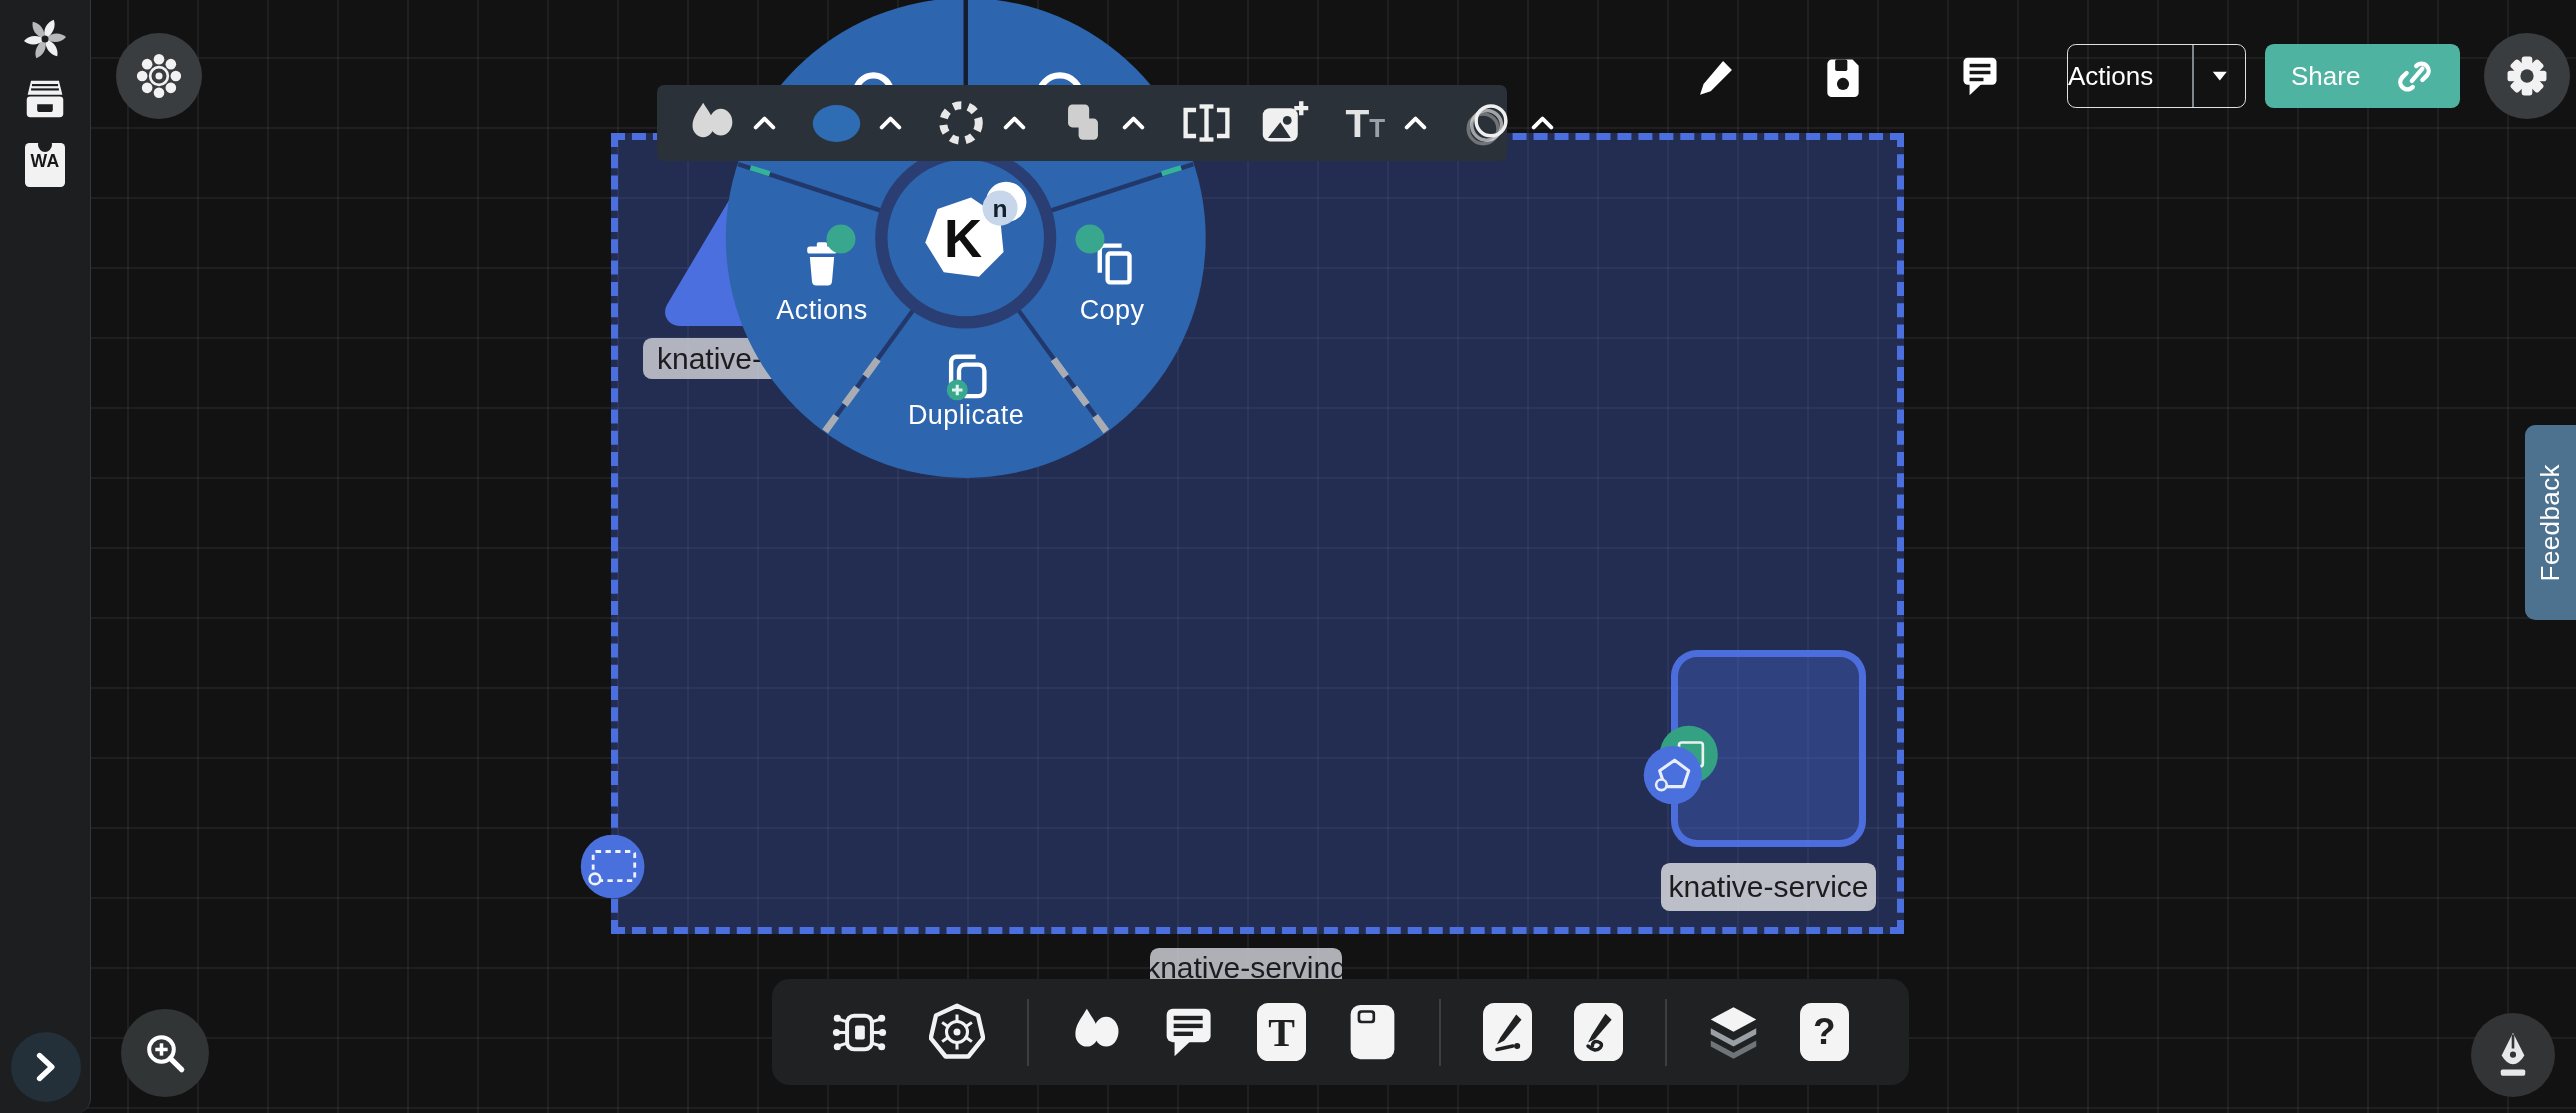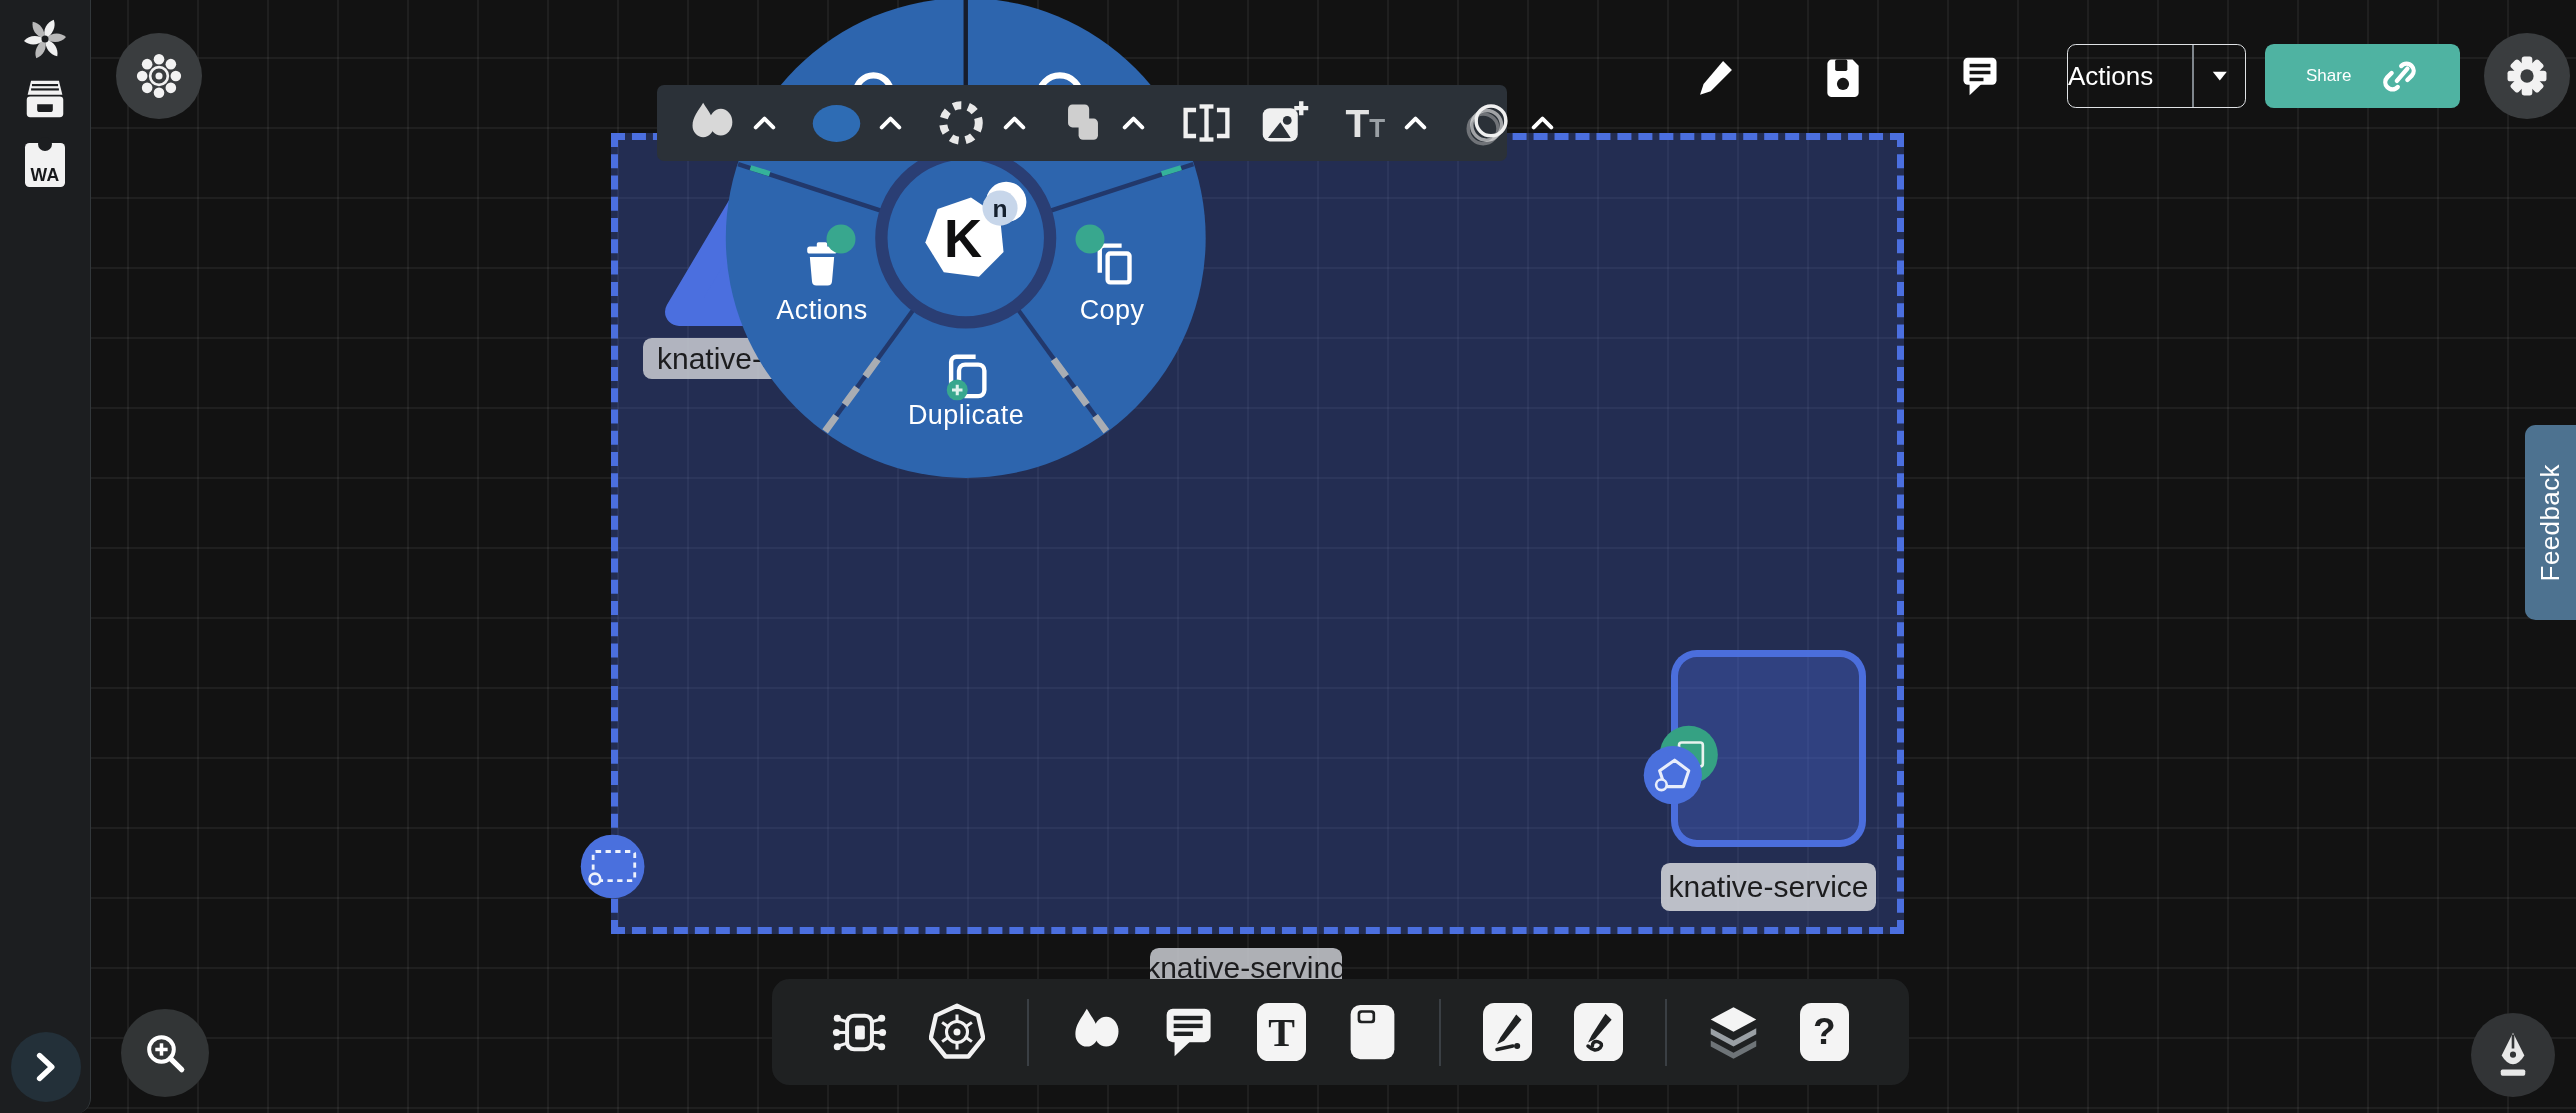--- a/index.html
+++ b/index.html
@@ -23,21 +23,21 @@
     background:#1c1e20; border-right:1.8px solid #32373a;
     border-radius:0 0 16px 0; z-index:40;
   }
   .sidebar .icon-slot { position:absolute; left:50%; transform:translateX(-50%); }
   .wa-box {
     width:40px; height:44px; background:#f2f2f2; border-radius:4.4px;
     display:flex; align-items:flex-end; justify-content:center; position:relative;
   }
   .wa-box .notch { position:absolute; top:-6.2px; left:50%; transform:translateX(-50%);
     width:14px; height:14px; border-radius:50%; background:#1c1e20; }
-  .wa-box span { font-size:17.6px; font-weight:800; color:#17181a; padding-bottom:1px; letter-spacing:0.4px; }
+  .wa-box span { font-size:17.6px; font-weight:800; color:#17181a; padding-bottom:15px; letter-spacing:0.4px; }
 
   
   .circle-btn {
     border-radius:50%; display:flex; align-items:center; justify-content:center; z-index:42;
   }
 
   
   .selection {
     left:611px; top:133px; width:1293px; height:801px;
     background:rgba(73,102,219,0.32);
@@ -82,22 +82,22 @@
   
   .btn-actions {
     left:2067px; top:44px; width:179px; height:64px; border:1.8px solid #dfe2e5; border-radius:8.8px;
     display:flex; align-items:center; z-index:35; color:#fff;
   }
   .btn-actions .lbl { flex:1; font-size:26px; }
   .btn-actions .divider { width:1.8px; height:100%; background:#7f868c; }
   .btn-actions .caret { width:51px; display:flex; align-items:center; justify-content:center; }
   .btn-share {
     left:2265px; top:44px; width:195px; height:64px; background:#4fb3a2; border-radius:8.8px;
-    display:flex; align-items:center; justify-content:space-between; padding:0 41px;
-    z-index:35; color:#fff; font-size:17px;
+    display:flex; align-items:center; justify-content:space-between; padding:0 26px;
+    z-index:35; color:#fff; font-size:26px;
   }
 
   
   .feedback {
     left:2525px; top:425px; width:51px; height:195px; background:#4d7290;
     border-radius:10.6px 0 0 10.6px; z-index:28;
     display:flex; align-items:center; justify-content:center;
   }
   .feedback span {
     writing-mode:vertical-rl; transform:rotate(180deg);

